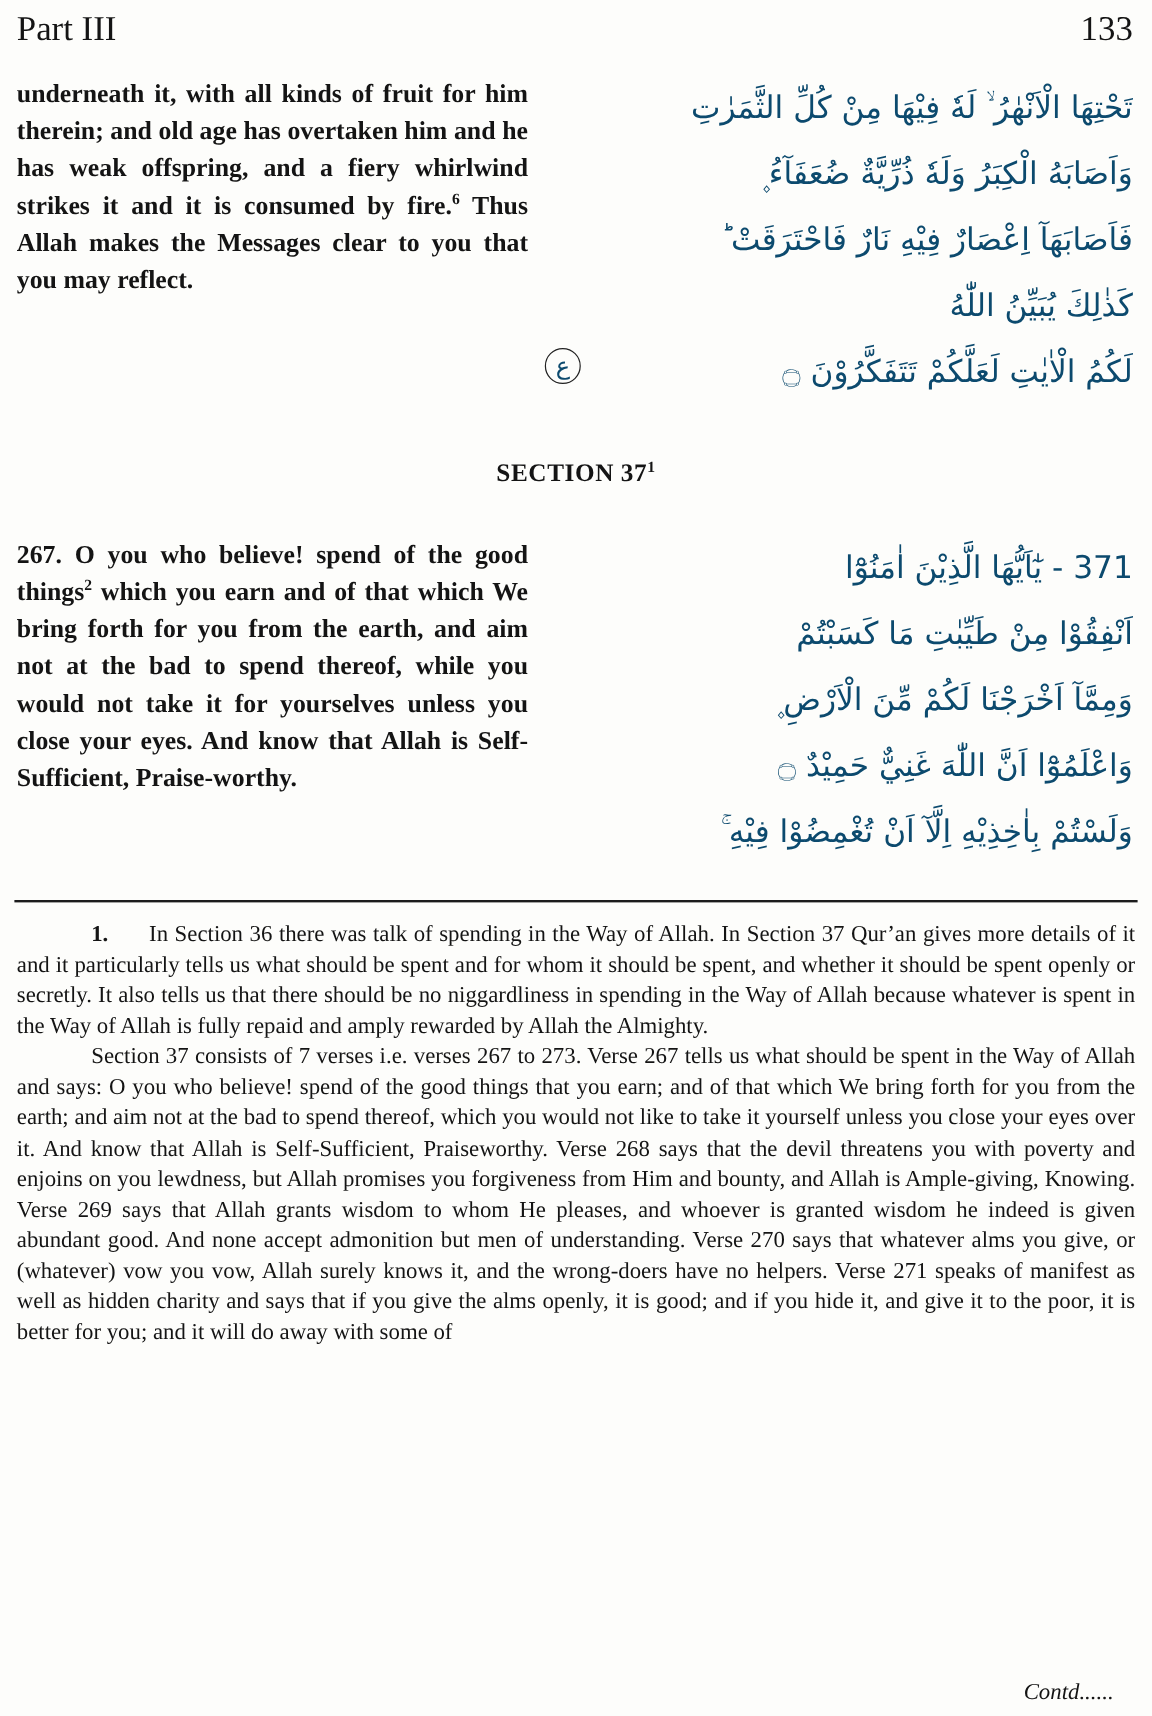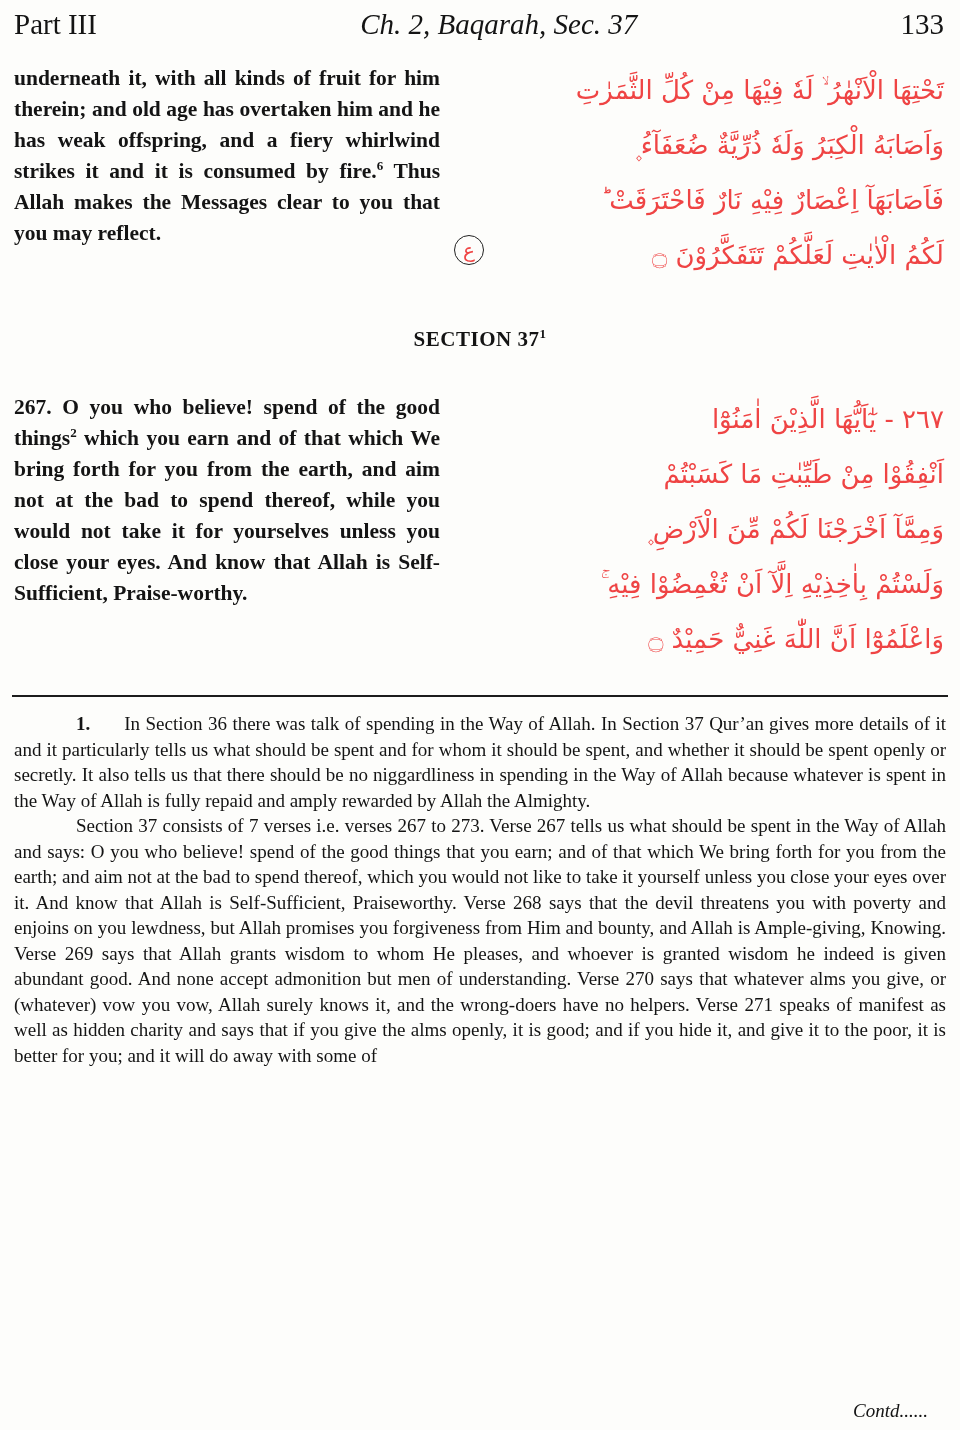--- a/index.html
+++ b/index.html
@@ -34,21 +34,21 @@
   .english sup { font-size:13px; line-height:0; }
   .arabic {
     flex:1;
     direction:rtl;
     text-align:right;
     font-family:"DejaVu Sans", sans-serif;
     font-size:26px;
     line-height:55px;
     padding-right:4px;
     position:relative;
-    color:#ef4444;
+    color:#0c4a6e;
   }
   .arabic .aline { white-space:nowrap; }
   .ruku-marker {
     position:absolute;
     left:2px;
     bottom:18px;
     font-size:20px;
     border:1px solid #222;
     border-radius:50%;
     width:30px; height:30px;
@@ -89,45 +89,45 @@
     font-size:19px;
   }
 </style>
 </head>
 <body>
 
 <div class="page">
 
   <div class="header">
     <span>Part III</span>
-    <span class="center">Ch. 2, Baqarah, Sec. 37</span>
     <span>133</span>
   </div>
 
   <div class="verse-row">
     <div class="english"><span>underneath it, with all kinds of fruit for him therein; and old age has overtaken him and he has weak offspring, and a fiery whirlwind strikes it and it is consumed by fire.</span><sup>6</sup><span> Thus Allah makes the Messages clear to you that you may reflect.</span></div>
     <div class="arabic" dir="rtl">
       <div class="aline">تَحْتِهَا الْاَنْهٰرُ ۙ لَهٗ فِيْهَا مِنْ كُلِّ الثَّمَرٰتِ</div>
       <div class="aline">وَاَصَابَهُ الْكِبَرُ وَلَهٗ ذُرِّيَّةٌ ضُعَفَآءُ ۪</div>
       <div class="aline">فَاَصَابَهَآ اِعْصَارٌ فِيْهِ نَارٌ فَاحْتَرَقَتْ ؕ</div>
+      <div class="aline">كَذٰلِكَ يُبَيِّنُ اللّٰهُ</div>
       <div class="aline">لَكُمُ الْاٰيٰتِ لَعَلَّكُمْ تَتَفَكَّرُوْنَ ۝</div>
       <span class="ruku-marker">ع</span>
     </div>
   </div>
 
   <div class="section-heading"><span>SECTION 37</span><sup>1</sup></div>
 
   <div class="verse-row">
     <div class="english"><span>267.  O you who believe! spend of the good things</span><sup>2</sup><span> which you earn and of that which We bring forth for you from the earth, and aim not at the bad to spend thereof, while you would not take it for yourselves unless you close your eyes. And know that Allah is Self-Sufficient, Praise-worthy.</span></div>
     <div class="arabic" dir="rtl">
-      <div class="aline">٢٦٧ - يٰٓاَيُّهَا الَّذِيْنَ اٰمَنُوْٓا</div>
+      <div class="aline">371 - يٰٓاَيُّهَا الَّذِيْنَ اٰمَنُوْٓا</div>
       <div class="aline">اَنْفِقُوْا مِنْ طَيِّبٰتِ مَا كَسَبْتُمْ</div>
       <div class="aline">وَمِمَّآ اَخْرَجْنَا لَكُمْ مِّنَ الْاَرْضِ ۪</div>
+      <div class="aline">وَاعْلَمُوْٓا اَنَّ اللّٰهَ غَنِيٌّ حَمِيْدٌ ۝</div>
       <div class="aline">وَلَسْتُمْ بِاٰخِذِيْهِ اِلَّآ اَنْ تُغْمِضُوْا فِيْهِ ۚ</div>
-      <div class="aline">وَاعْلَمُوْٓا اَنَّ اللّٰهَ غَنِيٌّ حَمِيْدٌ ۝</div>
     </div>
   </div>
 
   <hr class="rule">
 
   <div class="footnotes">
     <p><span class="fn-marker">1.</span><span>In Section 36 there was talk of spending in the Way of Allah. In Section 37 Qur’an gives more details of it and it particularly tells us what should be spent and for whom it should be spent, and whether it should be spent openly or secretly. It also tells us that there should be no niggardliness in spending in the Way of Allah because whatever is spent in the Way of Allah is fully repaid and amply rewarded by Allah the Almighty.</span></p>
     <p>Section 37 consists of 7 verses i.e. verses 267 to 273. Verse 267 tells us what should be spent in the Way of Allah and says: O you who believe! spend of the good things that you earn; and of that which We bring forth for you from the earth; and aim not at the bad to spend thereof, which you would not like to take it yourself unless you close your eyes over it. And know that Allah is Self-Sufficient, Praiseworthy. Verse 268 says that the devil threatens you with poverty and enjoins on you lewdness, but Allah promises you forgiveness from Him and bounty, and Allah is Ample-giving, Knowing. Verse 269 says that Allah grants wisdom to whom He pleases, and whoever is granted wisdom he indeed is given abundant good. And none accept admonition but men of understanding. Verse 270 says that whatever alms you give, or (whatever) vow you vow, Allah surely knows it, and the wrong-doers have no helpers. Verse 271 speaks of manifest as well as hidden charity and says that if you give the alms openly, it is good; and if you hide it, and give it to the poor, it is better for you; and it will do away with some of</p>
   </div>
 

